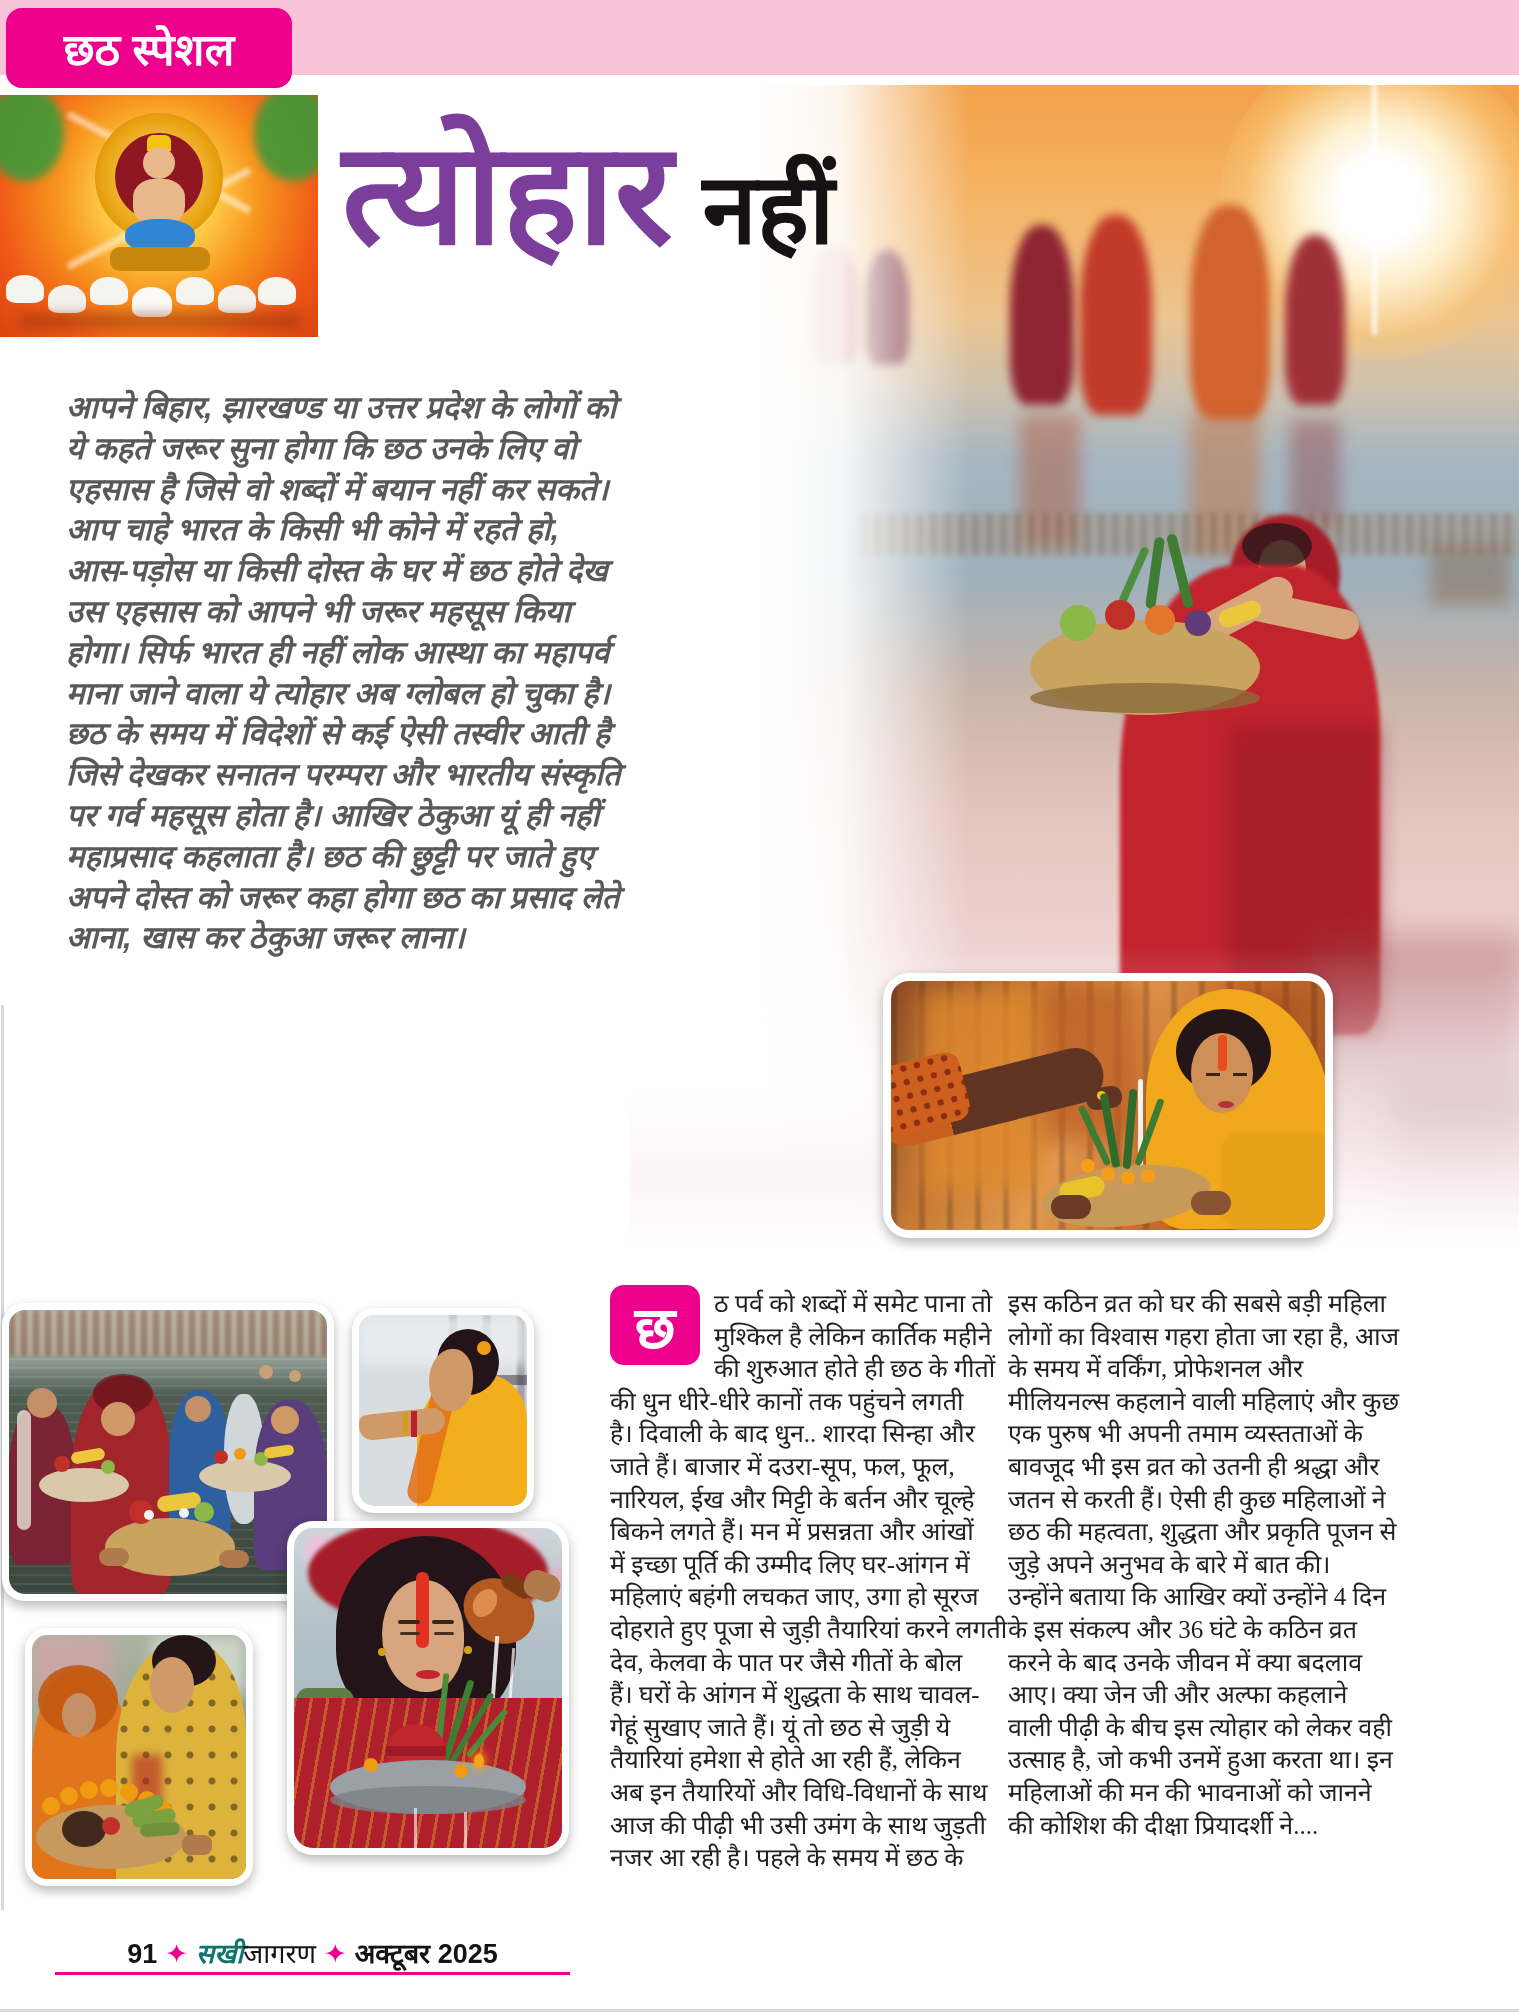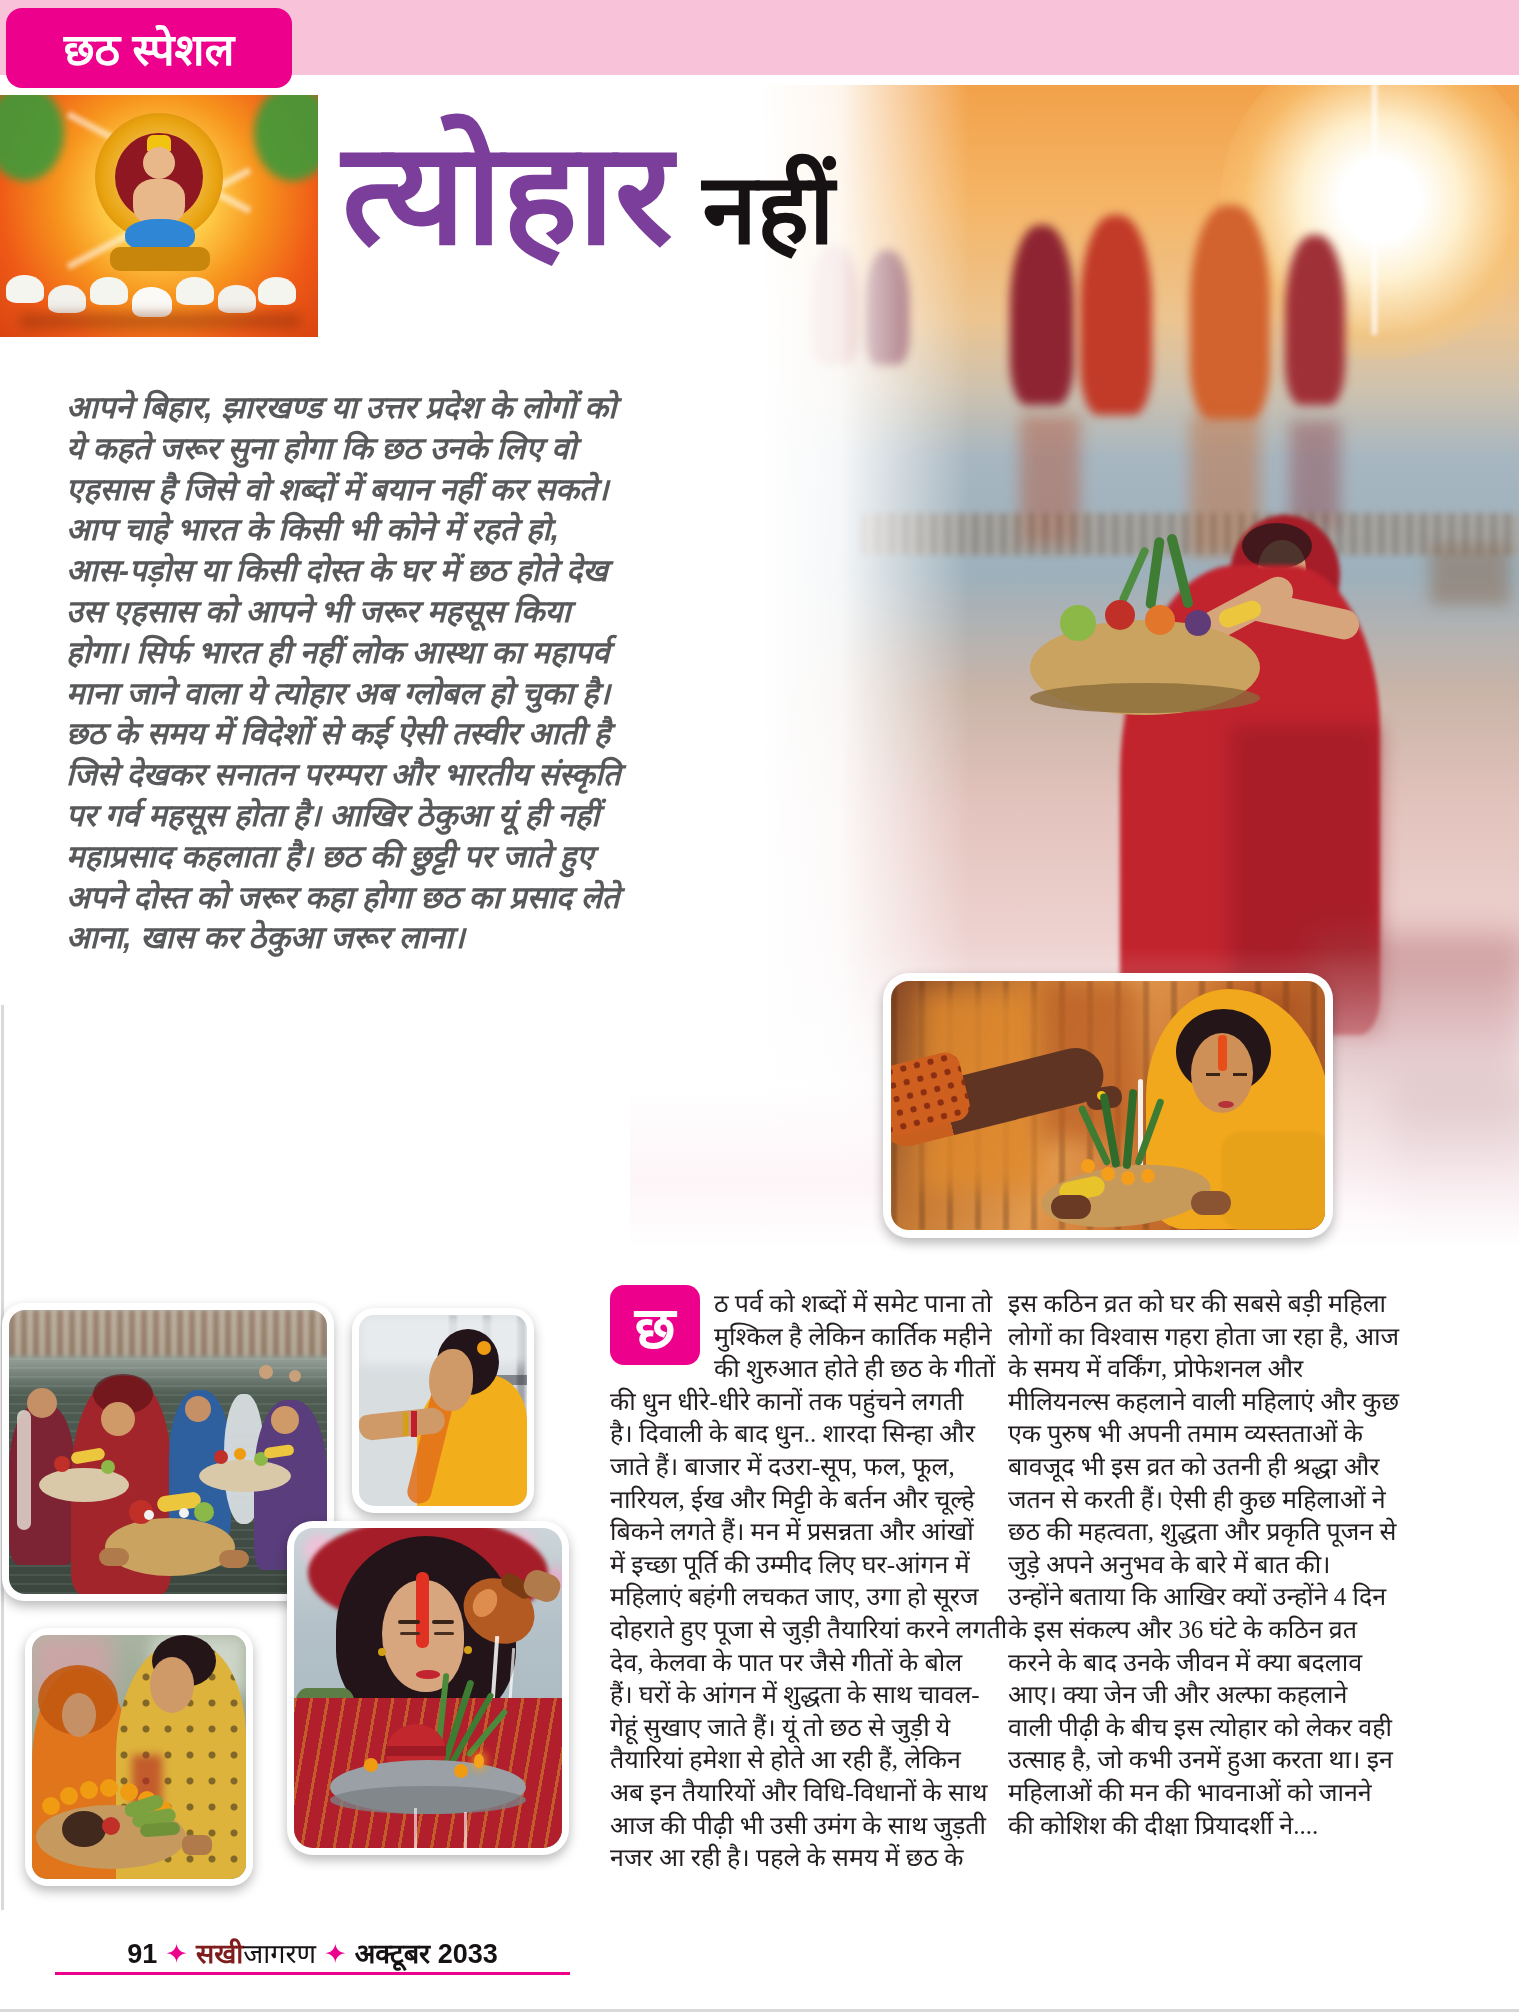--- a/index.html
+++ b/index.html
@@ -27,21 +27,21 @@
            color:#fff;font-weight:bold;font-size:58px;display:flex;align-items:center;justify-content:center;z-index:7;}
   .bodycol{width:392px;z-index:6;}
   .body-line{line-height:32.6px;font-size:25px;color:#231f20;white-space:nowrap;
              font-family:"Liberation Serif",serif;}
   #col1 .body-line:nth-child(-n+3){padding-left:104px;}
   
   .footer{left:55px;top:1934px;width:515px;display:flex;align-items:baseline;justify-content:center;z-index:7;}
   .footer span{font-size:27px;}
   .f-num{font-weight:bold;color:#161214;}
   .f-star{color:#ec008c;font-size:22px;margin:0 8px;}
-  .f-pink{color:#7f1d1d;font-weight:bold;}
+  .f-pink{color:#0f766e;font-weight:bold;font-style:italic;}
   .f-black{color:#161214;font-family:"Liberation Serif",serif;}
   .f-issue{font-weight:bold;color:#161214;}
   .footer-rule{left:55px;top:1972px;width:515px;height:3px;background:#ec008c;}
   .page-edge{left:0;top:2009px;width:1519px;height:3px;background:#d9d9d9;}
   .gutter{left:1px;top:1005px;width:3px;height:905px;background:#d9d9d9;}
 </style>
 </head>
 <body>
 
 <div id="page">
@@ -334,19 +334,19 @@
       <div class="body-line">महिलाओं की मन की भावनाओं को जानने</div>
       <div class="body-line">की कोशिश की दीक्षा प्रियादर्शी ने....</div>
     </div>
 
   <div class="abs footer">
     <span class="f-num">91</span>
     <span class="f-star">✦</span>
     <span class="f-pink">सखी</span>
     <span class="f-black">जागरण</span>
     <span class="f-star">✦</span>
-    <span class="f-issue">अक्टूबर 2033</span>
+    <span class="f-issue">अक्टूबर 2025</span>
   </div>
   <div class="abs footer-rule"></div>
   <div class="abs gutter"></div>
   <div class="abs page-edge"></div>
 
 </div>
 
 </body></html>

